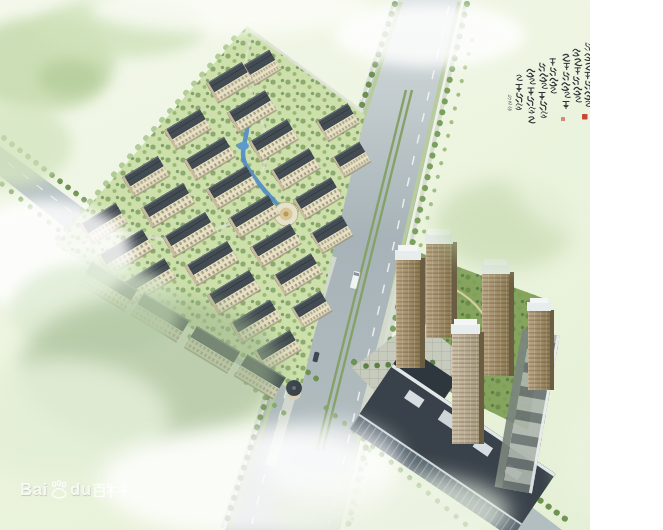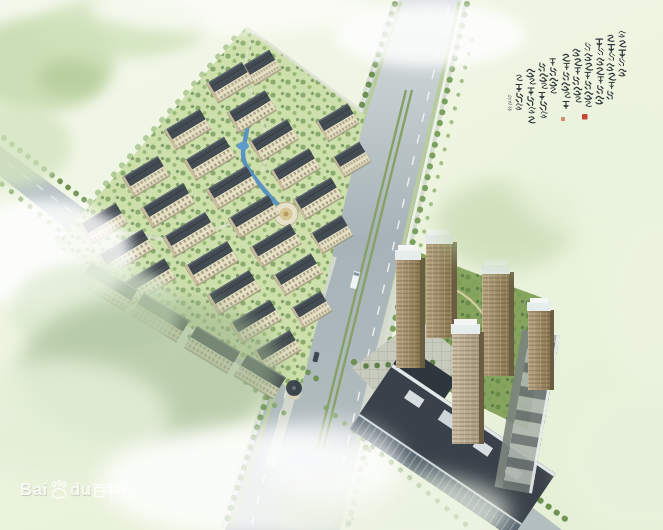--- a/index.html
+++ b/index.html
@@ -1,17 +1,17 @@
 <!DOCTYPE html>
 <html><head>
 <meta charset="utf-8">
 <style>
   html,body{margin:0;padding:0;background:#fff;}
   #stage{
-    position:relative;width:663px;height:530px;overflow:hidden;
+    position:relative;width:590px;height:530px;overflow:hidden;
     background:linear-gradient(155deg,#f4f8ec 0%,#eef5e2 35%,#e9f2da 70%,#e4efd6 100%);
     font-family:"Liberation Sans",sans-serif;
   }
   #scene,#callig{position:absolute;left:0;top:0;}
   #callig{left:495px;top:22px;color:#2e3338;}
   #watermark{
     position:absolute;left:20px;top:480px;display:flex;align-items:center;gap:1px;
     color:rgba(255,255,255,0.82);font-weight:bold;font-size:17px;letter-spacing:0.5px;
     text-shadow:0.5px 1px 1px rgba(140,150,130,0.45);user-select:none;
   }

